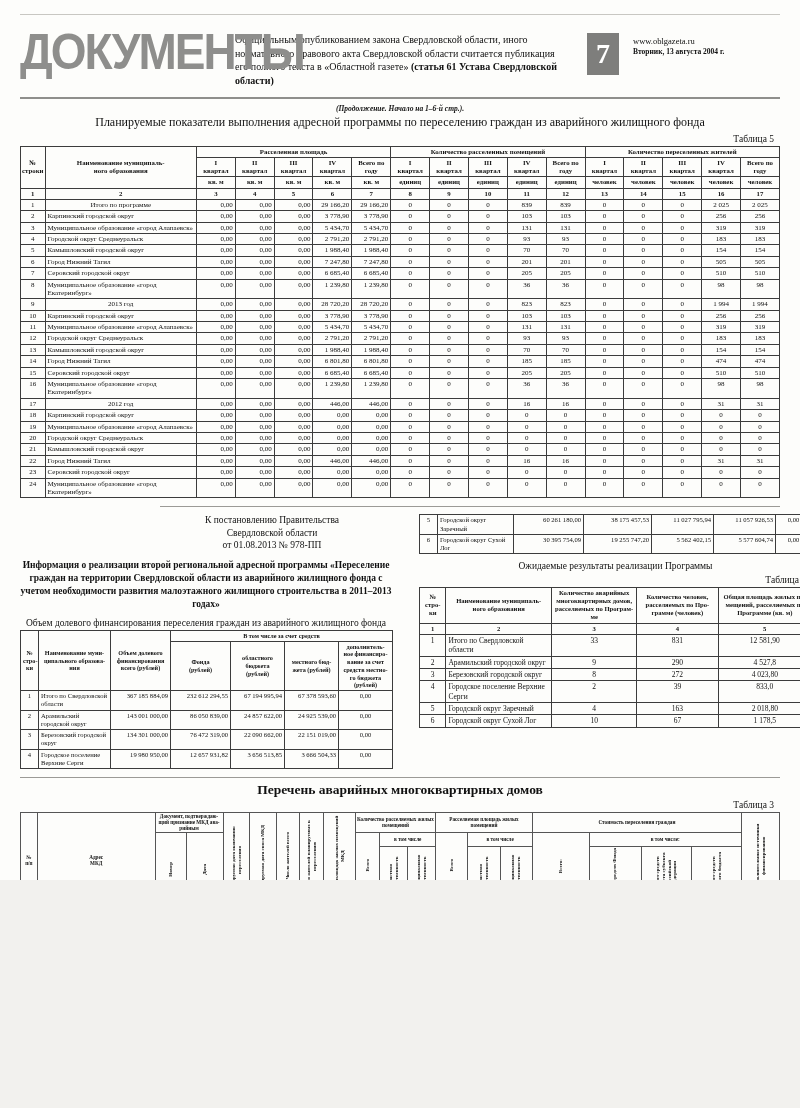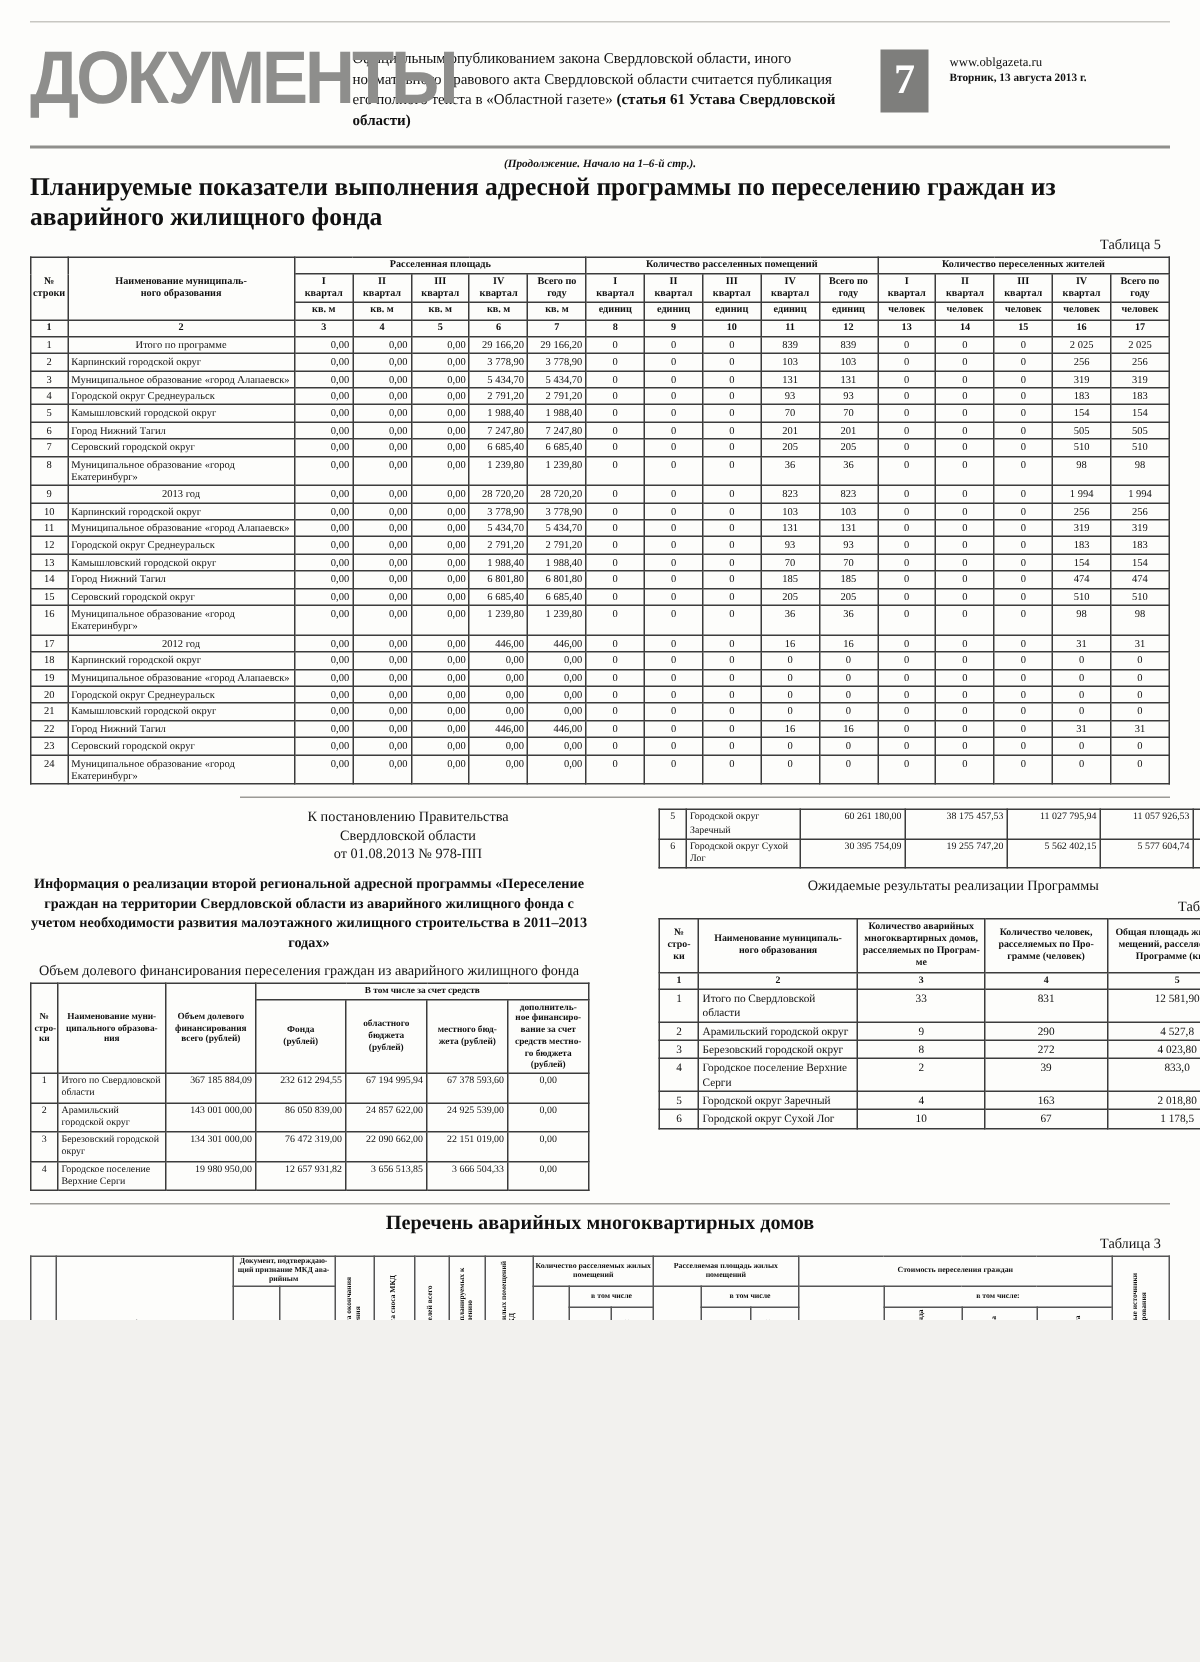--- a/index.html
+++ b/index.html
@@ -16,41 +16,41 @@
   .notice{flex:1 1 auto;font-size:10px;line-height:1.35;padding:4px 14px 0 0;max-width:330px;}
   .pagebox{flex:0 0 32px;width:32px;height:42px;background:#7e7e7c;color:#fff;
            font-weight:bold;font-size:28px;text-align:center;line-height:42px;margin:4px 14px 0 8px;}
   .paperinfo{flex:1 1 auto;padding-top:5px;}
   .pname{font-weight:bold;font-size:13.5px;letter-spacing:.5px;}
   .psite{font-size:8.5px;margin-top:2px;}
   .pdate{font-size:7.5px;font-weight:bold;margin-top:1px;}
 
   
   .contnote{text-align:center;font-size:7.5px;font-style:italic;font-weight:bold;margin:5px 0 1px;}
-  .t5title{text-align:left;font-weight:bold;font-size:17px;margin:2px 0 4px;}
+  .t5title{text-align:center;font-weight:normal;font-size:12px;margin:2px 0 4px;}
   .tbl-label{text-align:right;font-size:9.5px;margin:2px 6px 2px 0;}
 
   
   table{border-collapse:collapse;width:100%;table-layout:fixed;}
   td{border:1px solid #3c3c3c;vertical-align:top;overflow:hidden;}
   thead td{text-align:center;font-weight:bold;vertical-align:middle;white-space:pre-line;}
   .al{text-align:left;white-space:normal;}
   .ar{text-align:right;}
   .ac{text-align:center;}
   .bc{font-weight:normal;text-align:center;white-space:normal;}
 
   
   .t5{font-size:7px;}
   .t5 td{padding:1px 2px;line-height:1.2;}
   .t5 thead td{font-size:6.8px;padding:1px;}
   .t5 tbody td{white-space:nowrap;}
   .t5 tbody td.al{white-space:normal;}
 
   
-  .mid{display:flex;gap:28px;margin-top:7px;}
+  .mid{display:flex;gap:8px;margin-top:7px;}
   .mid-left{flex:0 0 372px;width:372px;}
   .mid-right{flex:1 1 auto;padding-left:19px;}
   .resref{white-space:pre-line;text-align:center;font-size:9.5px;line-height:1.3;
           width:220px;margin:0 10px 0 auto;}
   .proginfo{font-weight:bold;text-align:center;font-size:9.5px;line-height:1.35;margin:8px 0 6px;}
   .subtitle{text-align:center;font-size:9.5px;line-height:1.3;margin:6px 0 1px;}
   .t1,.t1c{font-size:6.6px;}
   .t1 td,.t1c td{padding:1px 2px;line-height:1.25;}
   .t1 thead td{font-size:6.2px;}
   .t1 tbody td,.t1c tbody td{white-space:nowrap;}
@@ -82,21 +82,21 @@
 
 <div class="page">
   <div class="toprule"></div>
 
   <div class="masthead">
     <div class="logo">ДОКУМЕНТЫ</div>
     <div class="notice"><span>Официальным опубликованием закона Свердловской области, иного нормативного правового акта Свердловской области считается публикация его полного текста в «Областной газете» </span><b>(статья 61 Устава Свердловской области)</b></div>
     <div class="pagebox">7</div>
     <div class="paperinfo">
       <div class="psite">www.oblgazeta.ru</div>
-      <div class="pdate">Вторник, 13 августа 2013 г.</div>
+      <div class="pdate">Вторник, 13 августа 2004 г.</div>
     </div>
   </div>
 
   <div class="contnote">(Продолжение. Начало на 1–6-й стр.).</div>
   <div class="t5title">Планируемые показатели выполнения адресной программы по переселению граждан из аварийного жилищного фонда</div>
   <div class="tbl-label">Таблица 5</div>
 
   <table class="t5">
     <colgroup>
       <col style="width:24px">

